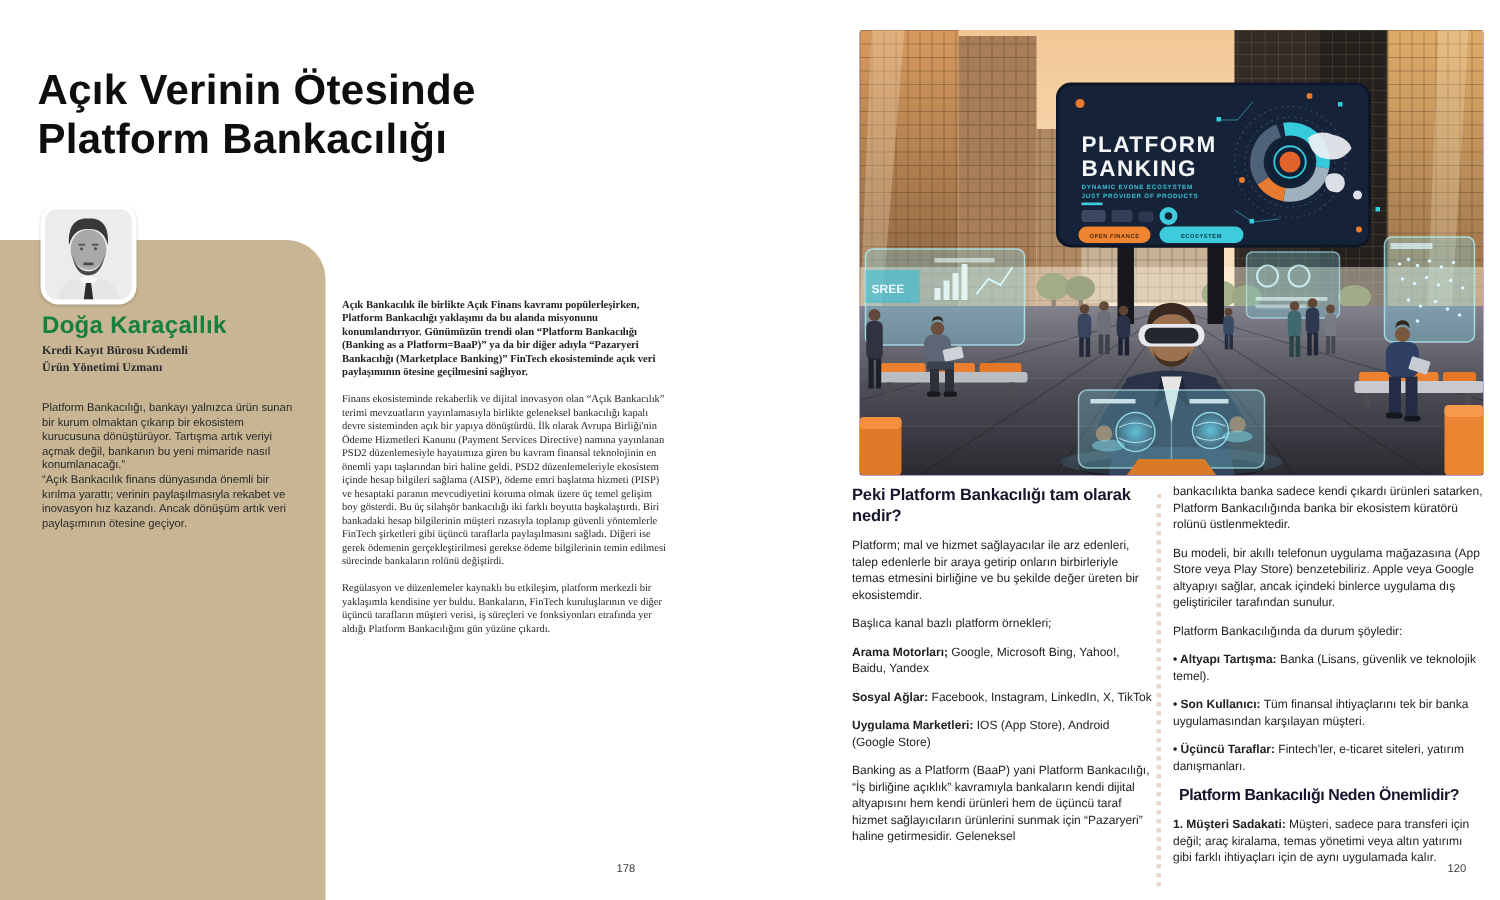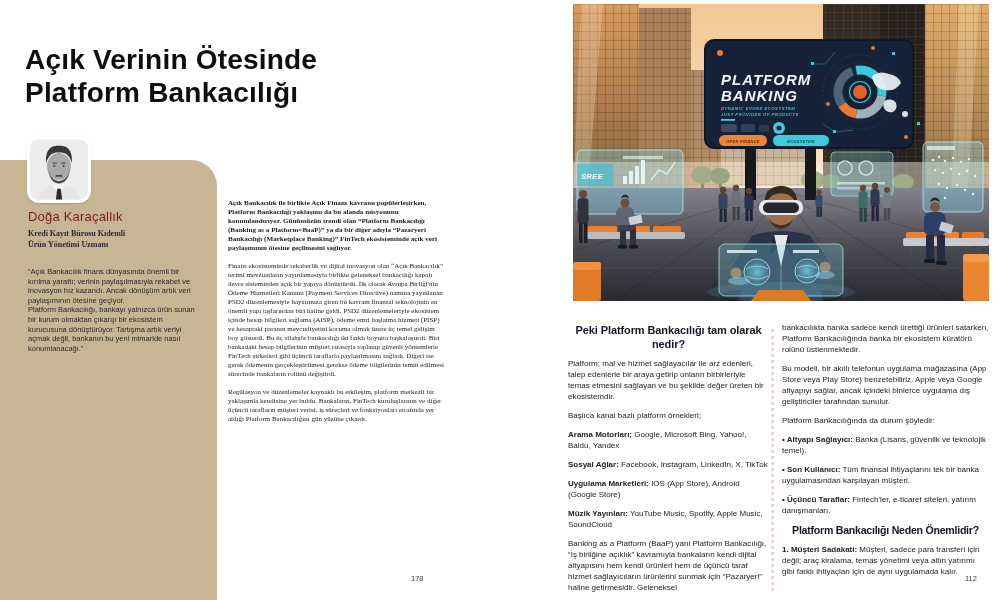--- a/index.html
+++ b/index.html
@@ -21,21 +21,21 @@
     background:#c7b593;border-top-right-radius:26px;
   }
   .avatar{
     position:absolute;left:27px;top:136px;width:64px;height:67px;
     background:#fff;border-radius:12px;padding:3px;box-sizing:border-box;
     box-shadow:0 1px 2px rgba(0,0,0,.15);
   }
   .avatar svg{display:block;width:100%;height:100%;border-radius:9px;}
   .author-name{
     position:absolute;left:28px;top:209px;
-    font-size:13px;font-weight:normal;color:#7f1d1d;letter-spacing:.2px;
+    font-size:16px;font-weight:bold;color:#15803d;letter-spacing:.2px;
   }
   .author-role{
     position:absolute;left:28px;top:228px;
     font-size:8px;font-weight:bold;line-height:11px;color:#2b2b2e;font-family:Liberation Serif, serif;
   }
   .quote{
     position:absolute;left:28px;top:267px;width:174px;
     font-size:7.5px;line-height:9.6px;color:#28282a;
   }
   .col-left{
@@ -43,31 +43,31 @@
     font-size:7px;line-height:9px;color:#232325;font-family:Liberation Serif, serif;
   }
   .col-left p{margin:0 0 9px;}
   .col-left .lead{font-weight:bold;font-size:7.1px;}
   .pagenum{position:absolute;font-size:7.5px;color:#3a3a3c;}
   .pagenum.left{left:411px;top:574px;}
   .pagenum.right{left:965px;top:574px;}
 
   
   .article-photo{
-    position:absolute;left:573px;top:4px;width:416px;height:297px;
-    overflow:hidden;border-radius:2px;background:#8b5cf6;font-style:italic;
+    position:absolute;left:573px;top:20px;width:416px;height:297px;
+    overflow:hidden;border-radius:2px;background:#8b5cf6;
   }
   .article-photo svg{display:block;width:100%;height:100%;}
   .col-r{font-size:8px;line-height:11px;color:#222226;position:absolute;}
   .col-r p{margin:0 0 8px;}
   #col1{left:568px;top:324px;width:201px;}
   #col2{left:782px;top:322px;width:207px;}
   .rhead{
     font-size:11px;line-height:13.5px;font-weight:bold;color:#15152b;
-    margin:0 0 7px;letter-spacing:-.1px;text-align:center;
+    margin:0 0 7px;letter-spacing:-.1px;
   }
   .rhead.tight{margin:1px 4px 6px;letter-spacing:-.25px;font-size:10.6px;}
   .b{font-weight:bold;}
   .gutter-divider{
     position:absolute;left:771px;top:329px;height:262px;width:0;
     border-left:3px dotted #eed6c5;
   }
 </style>
 </head>
 <body>
@@ -95,22 +95,22 @@
     </svg>
   </div>
 
   <div class="author-name">Doğa Karaçallık</div>
   <div class="author-role">
     <div>Kredi Kayıt Bürosu Kıdemli</div>
     <div>Ürün Yönetimi Uzmanı</div>
   </div>
 
   <div class="quote">
+    <div>Platform Bankacılığı, bankayı yalnızca ürün sunan bir kurum olmaktan çıkarıp bir ekosistem kurucusuna dönüştürüyor. Tartışma artık veriyi açmak değil, bankanın bu yeni mimaride nasıl konumlanacağı.”</div>
     <div>“Açık Bankacılık finans dünyasında önemli bir kırılma yarattı; verinin paylaşılmasıyla rekabet ve inovasyon hız kazandı. Ancak dönüşüm artık veri paylaşımının ötesine geçiyor.</div>
-    <div>Platform Bankacılığı, bankayı yalnızca ürün sunan bir kurum olmaktan çıkarıp bir ekosistem kurucusuna dönüştürüyor. Tartışma artık veriyi açmak değil, bankanın bu yeni mimaride nasıl konumlanacağı.”</div>
   </div>
 
   <div class="col-left">
     <p class="lead">Açık Bankacılık ile birlikte Açık Finans kavramı popülerleşirken, Platform Bankacılığı yaklaşımı da bu alanda misyonunu konumlandırıyor. Günümüzün trendi olan “Platform Bankacılığı (Banking as a Platform=BaaP)” ya da bir diğer adıyla “Pazaryeri Bankacılığı (Marketplace Banking)” FinTech ekosisteminde açık veri paylaşımının ötesine geçilmesini sağlıyor.</p>
     <p>Finans ekosisteminde rekaberlik ve dijital inovasyon olan “Açık Bankacılık” terimi mevzuatların yayınlamasıyla birlikte geleneksel bankacılığı kapalı devre sisteminden açık bir yapıya dönüştürdü. İlk olarak Avrupa Birliği'nin Ödeme Hizmetleri Kanunu (Payment Services Directive) namına yayınlanan PSD2 düzenlemesiyle hayatımıza giren bu kavram finansal teknolojinin en önemli yapı taşlarından biri haline geldi. PSD2 düzenlemeleriyle ekosistem içinde hesap bilgileri sağlama (AISP), ödeme emri başlatma hizmeti (PISP) ve hesaptaki paranın mevcudiyetini koruma olmak üzere üç temel gelişim boy gösterdi. Bu üç silahşör bankacılığı iki farklı boyutta başkalaştırdı. Biri bankadaki hesap bilgilerinin müşteri rızasıyla toplanıp güvenli yöntemlerle FinTech şirketleri gibi üçüncü taraflarla paylaşılmasını sağladı. Diğeri ise gerek ödemenin gerçekleştirilmesi gerekse ödeme bilgilerinin temin edilmesi sürecinde bankaların rolünü değiştirdi.</p>
     <p>Regülasyon ve düzenlemeler kaynaklı bu etkileşim, platform merkezli bir yaklaşımla kendisine yer buldu. Bankaların, FinTech kuruluşlarının ve diğer üçüncü tarafların müşteri verisi, iş süreçleri ve fonksiyonları etrafında yer aldığı Platform Bankacılığını gün yüzüne çıkardı.</p>
   </div>
 
   <div class="pagenum left">178</div>
 
@@ -431,37 +431,36 @@
         <rect x="0" y="258" width="28" height="8" rx="3" fill="#f29040"></rect>
         <rect x="390" y="250" width="26" height="47" rx="3" fill="#ea8430"></rect>
         <rect x="390" y="250" width="26" height="8" rx="3" fill="#f59a4a"></rect>
         <path d="M186,286 L230,286 L238,297 L178,297 Z" fill="#d87a28"></path>
       </g>
     </svg>
   </div>
 
   <div class="col-r" id="col1">
     <h2 class="rhead">Peki Platform Bankacılığı tam olarak nedir?</h2>
-    <p>Platform; mal ve hizmet sağlayacılar ile arz edenleri, talep edenlerle bir araya getirip onların birbirleriyle temas etmesini sağlayan ve bu şekilde değer üreten bir ekosistemdir.</p>
+    <p>Platform; mal ve hizmet sağlayacılar ile arz edenleri, talep edenlerle bir araya getirip onların birbirleriyle temas etmesini birliğine ve bu şekilde değer üreten bir ekosistemdir.</p>
     <p>Başlıca kanal bazlı platform örnekleri;</p>
     <p><span class="b">Arama Motorları;</span><span> Google, Microsoft Bing, Yahoo!, Baidu, Yandex</span></p>
     <p><span class="b">Sosyal Ağlar:</span><span> Facebook, Instagram, LinkedIn, X, TikTok</span></p>
     <p><span class="b">Uygulama Marketleri:</span><span> IOS (App Store), Android (Google Store)</span></p>
-    <p><span class="b">Müzik Yayınları:</span><span> YouTube Music, Spotify, Apple Music, SoundCloud</span></p>
     <p>Banking as a Platform (BaaP) yani Platform Bankacılığı, “İş birliğine açıklık” kavramıyla bankaların kendi dijital altyapısını hem kendi ürünleri hem de üçüncü taraf hizmet sağlayıcıların ürünlerini sunmak için “Pazaryeri” haline getirmesidir. Geleneksel</p>
   </div>
 
   <div class="gutter-divider"></div>
 
   <div class="col-r" id="col2">
-    <p>bankacılıkta banka sadece kendi ürettiği ürünleri satarken, Platform Bankacılığında banka bir ekosistem küratörü rolünü üstlenmektedir.</p>
+    <p>bankacılıkta banka sadece kendi çıkardı ürünleri satarken, Platform Bankacılığında banka bir ekosistem küratörü rolünü üstlenmektedir.</p>
     <p>Bu modeli, bir akıllı telefonun uygulama mağazasına (App Store veya Play Store) benzetebiliriz. Apple veya Google altyapıyı sağlar, ancak içindeki binlerce uygulama dış geliştiriciler tarafından sunulur.</p>
     <p>Platform Bankacılığında da durum şöyledir:</p>
-    <p><span class="b">• Altyapı Sağlayıcı:</span><span> Banka (Lisans, güvenlik ve teknolojik temel).</span></p>
+    <p><span class="b">• Altyapı Tartışma:</span><span> Banka (Lisans, güvenlik ve teknolojik temel).</span></p>
     <p><span class="b">• Son Kullanıcı:</span><span> Tüm finansal ihtiyaçlarını tek bir banka uygulamasından karşılayan müşteri.</span></p>
     <p><span class="b">• Üçüncü Taraflar:</span><span> Fintech'ler, e-ticaret siteleri, yatırım danışmanları.</span></p>
     <h2 class="rhead tight">Platform Bankacılığı Neden Önemlidir?</h2>
     <p><span class="b">1. Müşteri Sadakati:</span><span> Müşteri, sadece para transferi için değil; araç kiralama, temas yönetimi veya altın yatırımı gibi farklı ihtiyaçları için de aynı uygulamada kalır.</span></p>
   </div>
 
-  <div class="pagenum right">112</div>
+  <div class="pagenum right">120</div>
 
 </div>
 
 </body></html>

